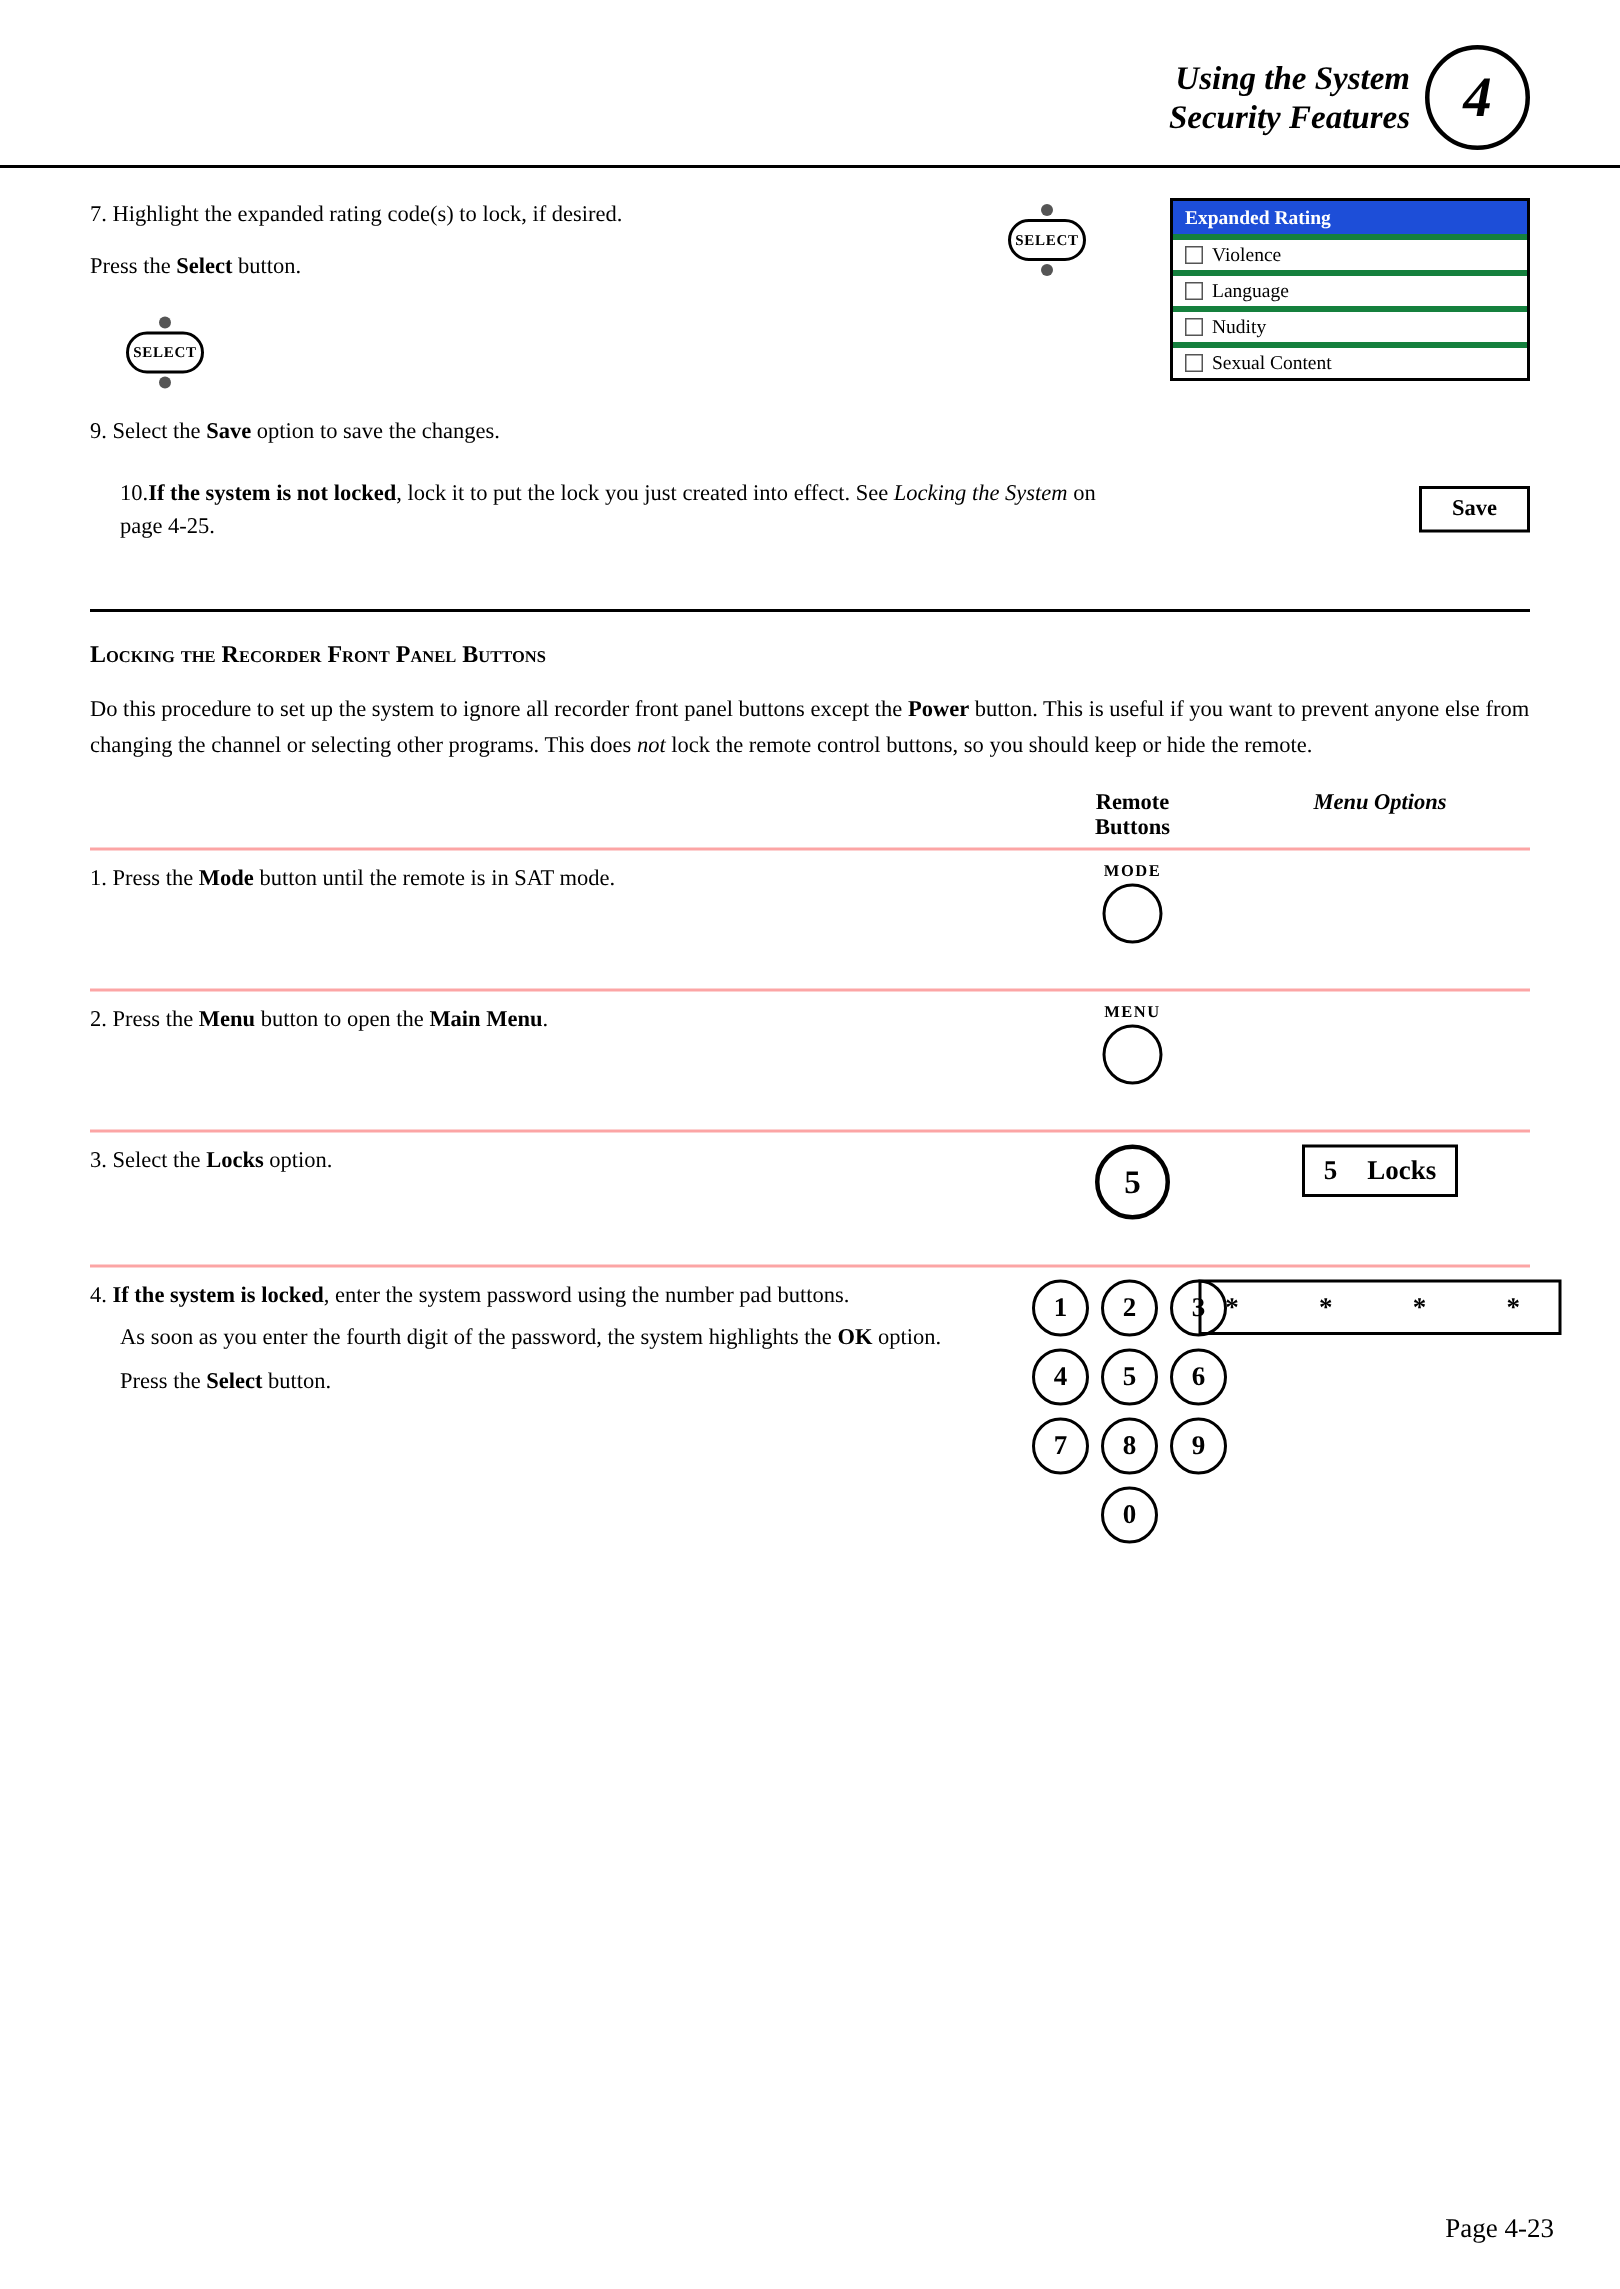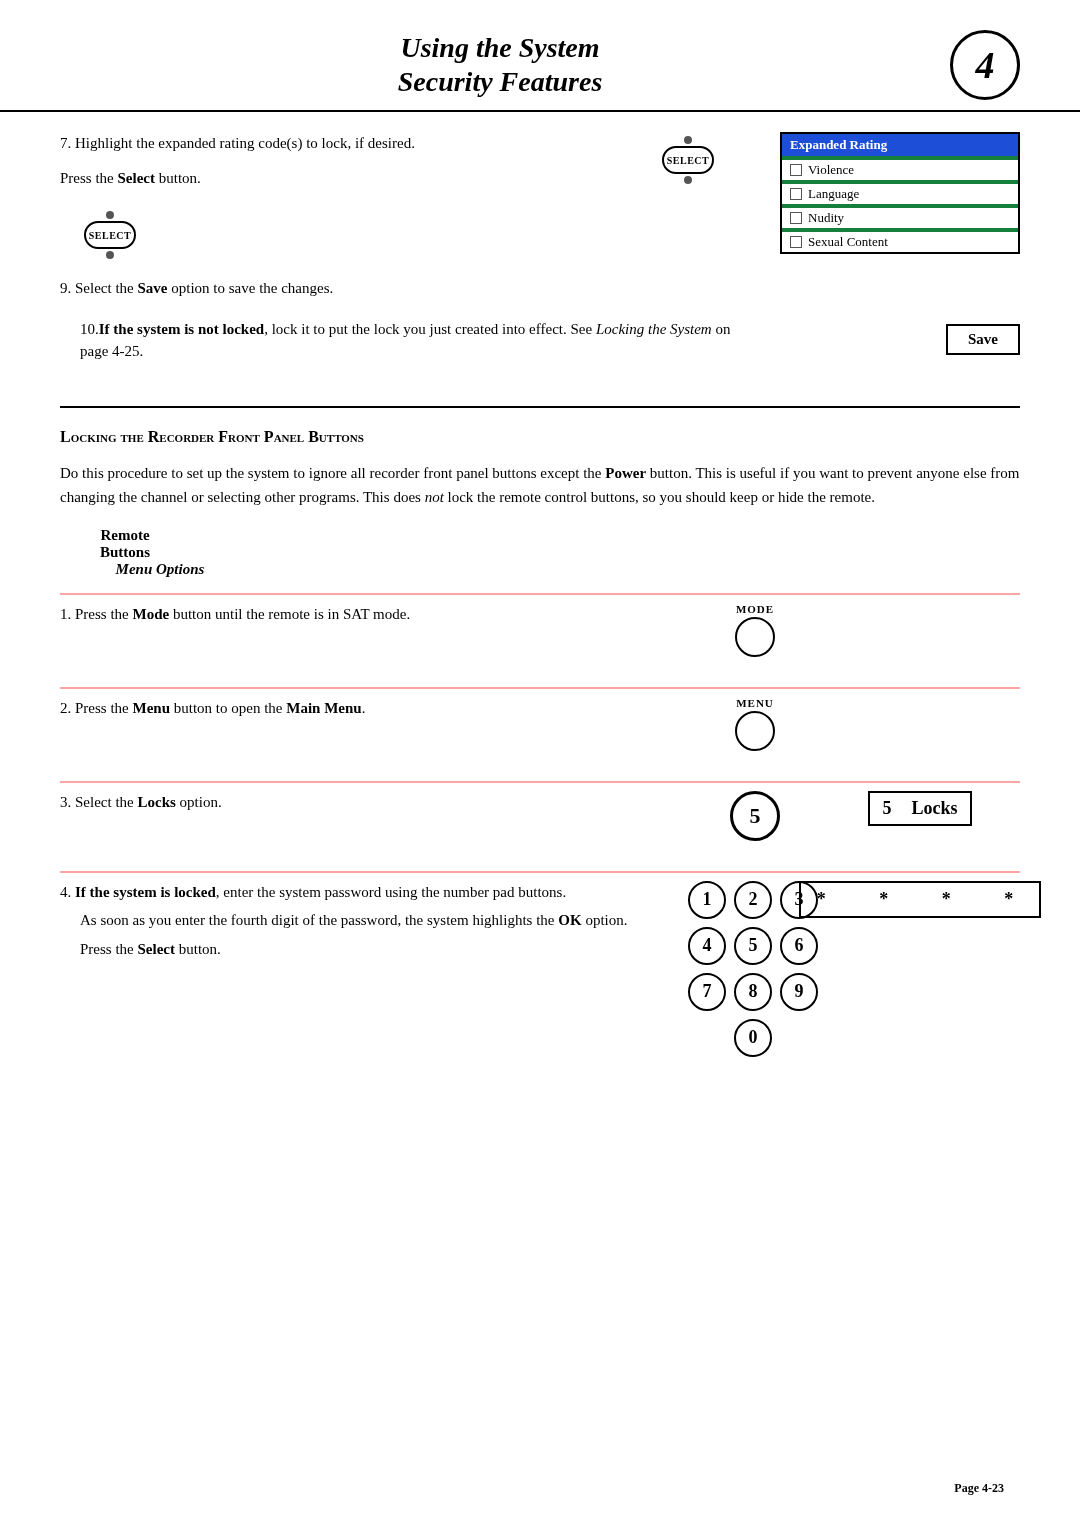--- a/index.html
+++ b/index.html
@@ -17,24 +17,24 @@
     
     .header {
       display: flex;
       justify-content: flex-end;
       align-items: center;
       padding: 30px 60px 10px 60px;
       border-bottom: 2px solid #000;
       margin-bottom: 20px;
     }
     .header-title {
-      text-align: center;
+      text-align: right;
       font-style: italic;
       font-weight: bold;
-      font-size: 28px;
+      font-size: 22px;
       line-height: 1.2;
       flex: 1;
     }
     .chapter-circle {
       width: 70px;
       height: 70px;
       border: 3px solid #000;
       border-radius: 50%;
       display: flex;
       align-items: center;
@@ -46,21 +46,21 @@
     }
 
     
     .content {
       padding: 0 60px;
     }
 
     
     .steps-section {
       display: flex;
-      gap: 42px;
+      gap: 32px;
       margin-bottom: 20px;
       justify-content: flex-end;
     }
     .steps-left {
       flex: 1;
     }
     .steps-right {
       width: 240px;
       flex-shrink: 0;
     }
@@ -293,23 +293,23 @@
       font-weight: bold;
       letter-spacing: 10px;
       display: flex;
       align-items: center;
     }
 
     
     .footer {
       position: absolute;
       bottom: 30px;
-      right: 76px;
-      font-weight: bold;
-      font-size: 12px;
+      right: 44px;
+      font-weight: normal;
+      font-size: 18px;
     }
   </style>
 </head>
 <body>
 
 <div class="header">
   <div class="header-title">
     <span>Using the System</span><br>
     <span>Security Features</span>
   </div>
@@ -401,21 +401,21 @@
     <span>Locking the Recorder Front Panel Buttons</span>
   </div>
 
   <p class="body-para">
     Do this procedure to set up the system to ignore all recorder front panel buttons except the
     <strong>Power</strong> button.  This is useful if you want to prevent anyone else from changing the channel
     or selecting other programs.  This does <em>not</em> lock the remote control buttons, so you should
     keep or hide the remote.
   </p>
 
-  <div style="display: flex; padding-left: 0; margin-bottom: 15px; flex-direction: column;">
+  <div style="display: flex; padding-left: 0; margin-bottom: 4px;">
     <div style="flex: 1;"></div>
     <div style="width: 130px; text-align: center;">
       <strong>Remote<br>Buttons</strong>
     </div>
     <div style="width: 200px; text-align: center; font-style: italic;">
       <strong>Menu Options</strong>
     </div>
   </div>
 
   <div class="lower-step">

